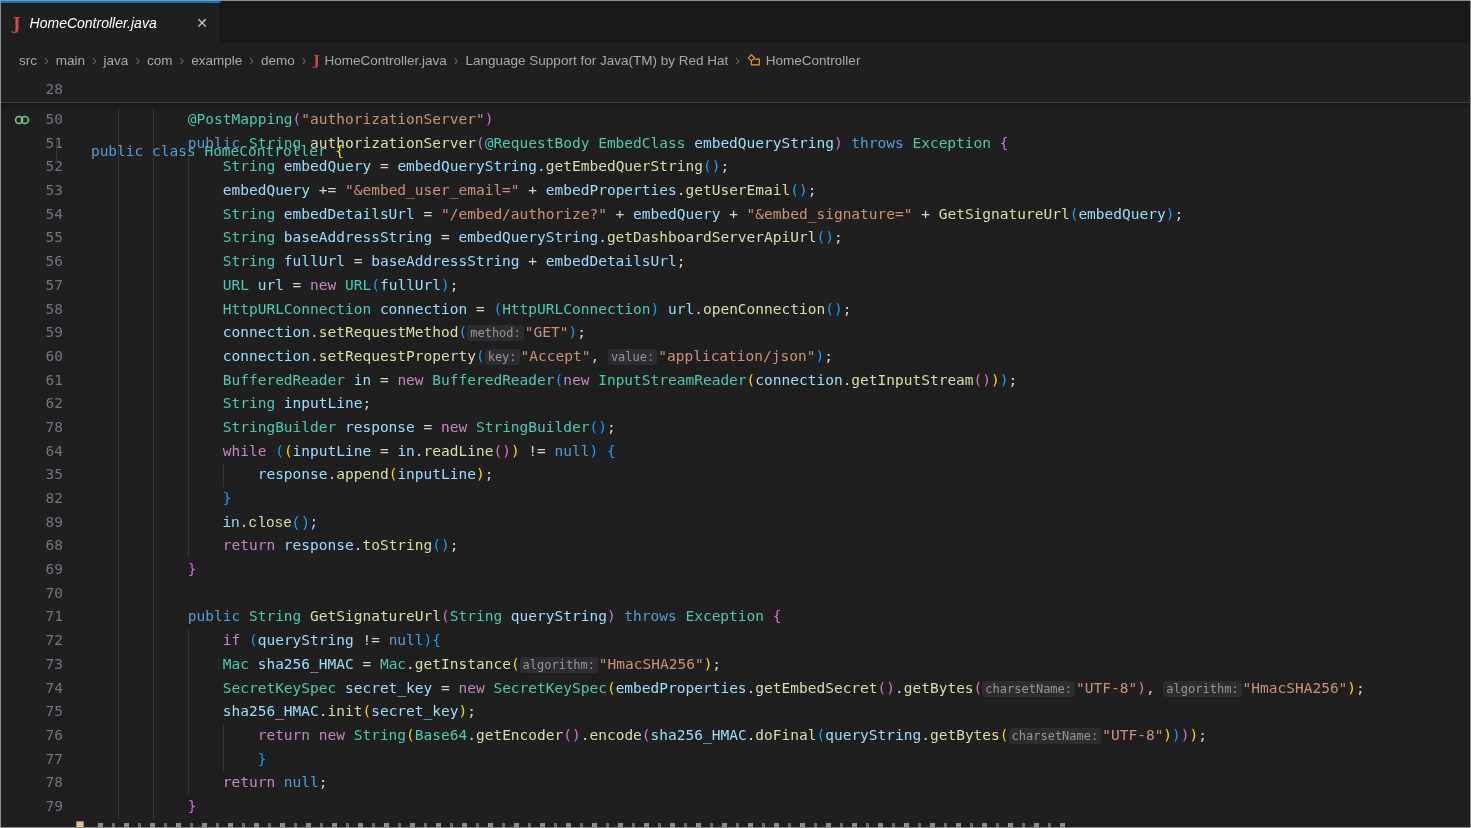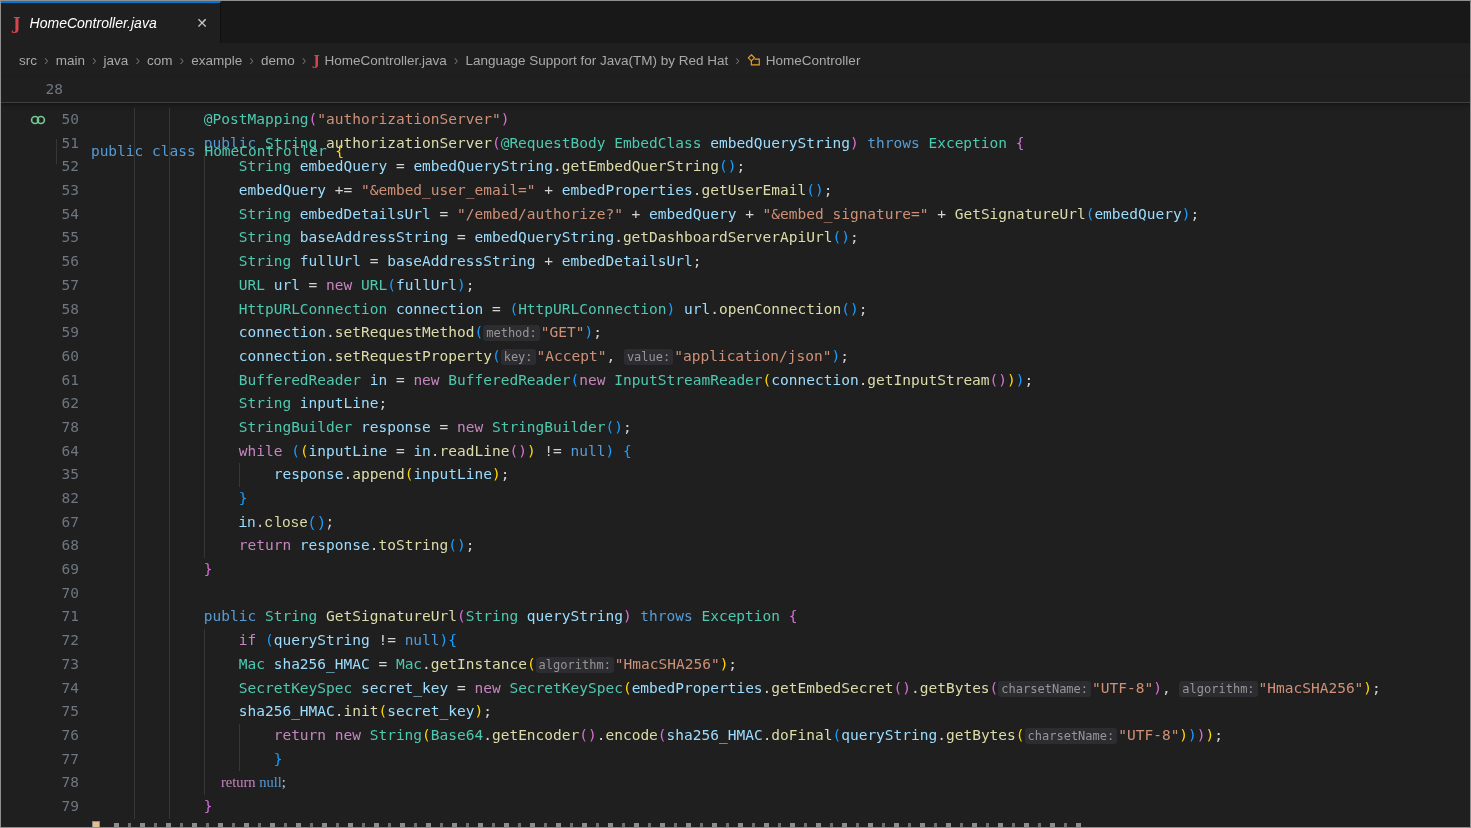--- a/index.html
+++ b/index.html
@@ -21,21 +21,21 @@
   .tab-close{color:#c5c5c5;margin-left:auto;font-size:14px;cursor:pointer;}
   
   .breadcrumbs{height:34px;flex:0 0 34px;display:flex;align-items:center;padding-left:18px;
     font-size:13.5px;color:#a9a9a9;white-space:nowrap;}
   .bc-item{display:inline-flex;align-items:center;gap:5px;cursor:pointer;text-align:right;}
   .bc-sep{color:#6a6a6a;margin:0 7px;font-size:14px;}
   .bc-java{color:#d6464f;font-weight:bold;font-size:13px;font-family:"DejaVu Serif",serif;}
   .bc-class svg{display:block;}
   
   .sticky{flex:0 0 25px;border-bottom:1px solid #3e3e3e;box-shadow:0 2px 4px rgba(0,0,0,.35);position:relative;z-index:2;}
-  .code-area{flex:1 1 auto;padding-top:5px;overflow:hidden;position:relative;padding-left:16px;}
+  .code-area{flex:1 1 auto;padding-top:5px;overflow:hidden;position:relative;}
   .code-row{display:flex;height:23.7px;line-height:23.7px;
     font-family:"DejaVu Sans Mono",monospace;font-size:14.5px;}
   .sticky .code-row{height:25px;line-height:25px;flex-direction:column;}
   .gutter{flex:0 0 62px;width:62px;text-align:right;color:#6e7681;position:relative;}
   .lnum{display:inline-block;width:100%;}
   .gutter-icon{position:absolute;left:12px;top:3px;width:18px;height:18px;}
   .code-text{position:relative;flex:1 1 auto;margin-left:55px;}
   .guide{position:absolute;top:0;bottom:0;width:1px;background:#363636;}
   .toks{white-space:pre;display:inline-block;}
   .tk-k{color:#569cd6;}  
@@ -186,21 +186,21 @@
       </div>
       <div class="code-row">
         <div class="gutter"><span class="lnum">35</span></div>
         <div class="code-text"><span class="guide" style="left: 0ch;"></span><span class="guide" style="left: 4ch;"></span><span class="guide" style="left: 8ch;"></span><span class="guide" style="left: 12ch;"></span><span class="toks" style="padding-left: 16ch;"><span class="tk-v">response</span><span class="tk-p">.</span><span class="tk-f">append</span><span class="tk-b1">(</span><span class="tk-v">inputLine</span><span class="tk-b1">)</span><span class="tk-p">;</span></span></div>
       </div>
       <div class="code-row">
         <div class="gutter"><span class="lnum">82</span></div>
         <div class="code-text"><span class="guide" style="left: 0ch;"></span><span class="guide" style="left: 4ch;"></span><span class="guide" style="left: 8ch;"></span><span class="toks" style="padding-left: 12ch;"><span class="tk-b3">}</span></span></div>
       </div>
       <div class="code-row">
-        <div class="gutter"><span class="lnum">67</span></div>
+        <div class="gutter"><span class="lnum">89</span></div>
         <div class="code-text"><span class="guide" style="left: 0ch;"></span><span class="guide" style="left: 4ch;"></span><span class="guide" style="left: 8ch;"></span><span class="toks" style="padding-left: 12ch; font-family: Liberation Mono, monospace;"><span class="tk-v">in</span><span class="tk-p">.</span><span class="tk-f">close</span><span class="tk-b3">(</span><span class="tk-b3">)</span><span class="tk-p">;</span></span></div>
       </div>
       <div class="code-row">
         <div class="gutter"><span class="lnum">68</span></div>
         <div class="code-text"><span class="guide" style="left: 0ch;"></span><span class="guide" style="left: 4ch;"></span><span class="guide" style="left: 8ch;"></span><span class="toks" style="padding-left: 12ch;"><span class="tk-c">return </span><span class="tk-v">response</span><span class="tk-p">.</span><span class="tk-f">toString</span><span class="tk-b3">(</span><span class="tk-b3">)</span><span class="tk-p">;</span></span></div>
       </div>
       <div class="code-row">
         <div class="gutter"><span class="lnum">69</span></div>
         <div class="code-text"><span class="guide" style="left: 0ch;"></span><span class="guide" style="left: 4ch;"></span><span class="toks" style="padding-left: 8ch;"><span class="tk-b2">}</span></span></div>
       </div>
@@ -231,21 +231,21 @@
       <div class="code-row">
         <div class="gutter"><span class="lnum">76</span></div>
         <div class="code-text"><span class="guide" style="left: 0ch;"></span><span class="guide" style="left: 4ch;"></span><span class="guide" style="left: 8ch;"></span><span class="guide" style="left: 12ch;"></span><span class="toks" style="padding-left: 16ch;"><span class="tk-c">return </span><span class="tk-c">new </span><span class="tk-t">String</span><span class="tk-b1">(</span><span class="tk-t">Base64</span><span class="tk-p">.</span><span class="tk-f">getEncoder</span><span class="tk-b2">(</span><span class="tk-b2">)</span><span class="tk-p">.</span><span class="tk-f">encode</span><span class="tk-b2">(</span><span class="tk-v">sha256_HMAC</span><span class="tk-p">.</span><span class="tk-f">doFinal</span><span class="tk-b3">(</span><span class="tk-v">queryString</span><span class="tk-p">.</span><span class="tk-f">getBytes</span><span class="tk-b1">(</span><span class="tk-i">charsetName:</span><span class="tk-s">"UTF-8"</span><span class="tk-b1">)</span><span class="tk-b3">)</span><span class="tk-b2">)</span><span class="tk-b1">)</span><span class="tk-p">;</span></span></div>
       </div>
       <div class="code-row">
         <div class="gutter"><span class="lnum">77</span></div>
         <div class="code-text"><span class="guide" style="left: 0ch;"></span><span class="guide" style="left: 4ch;"></span><span class="guide" style="left: 8ch;"></span><span class="guide" style="left: 12ch;"></span><span class="toks" style="padding-left: 16ch;"><span class="tk-b3">}</span></span></div>
       </div>
       <div class="code-row">
         <div class="gutter"><span class="lnum">78</span></div>
-        <div class="code-text"><span class="guide" style="left: 0ch;"></span><span class="guide" style="left: 4ch;"></span><span class="guide" style="left: 8ch;"></span><span class="toks" style="padding-left: 12ch; font-family: Liberation Serif, serif;"><span class="tk-c">return </span><span class="tk-k">null</span><span class="tk-p">;</span></span></div>
+        <div class="code-text"><span class="guide" style="left: 0ch;"></span><span class="guide" style="left: 4ch;"></span><span class="guide" style="left: 8ch;"></span><span class="toks" style="padding-left: 12ch;"><span class="tk-c">return </span><span class="tk-k">null</span><span class="tk-p">;</span></span></div>
       </div>
       <div class="code-row">
         <div class="gutter"><span class="lnum">79</span></div>
         <div class="code-text"><span class="guide" style="left: 0ch;"></span><span class="guide" style="left: 4ch;"></span><span class="toks" style="padding-left: 8ch;"><span class="tk-b2">}</span></span></div>
       </div>
       <div class="partial-row">
         <span class="partial-mark"></span>
         <span class="partial-dashes"></span>
       </div>
     </div>

